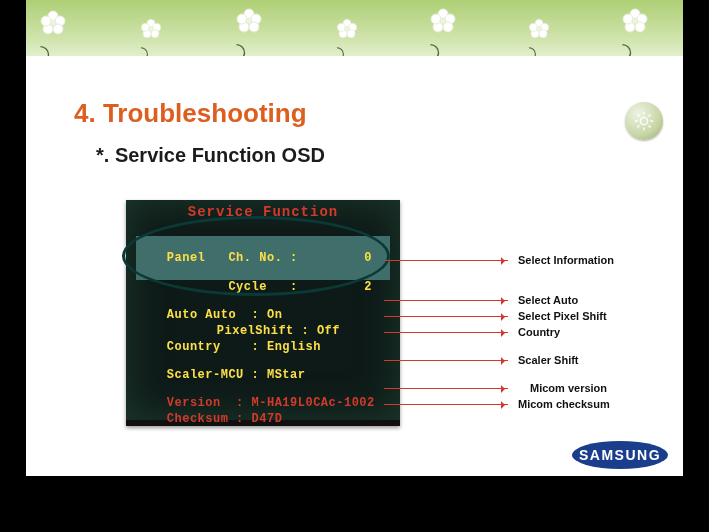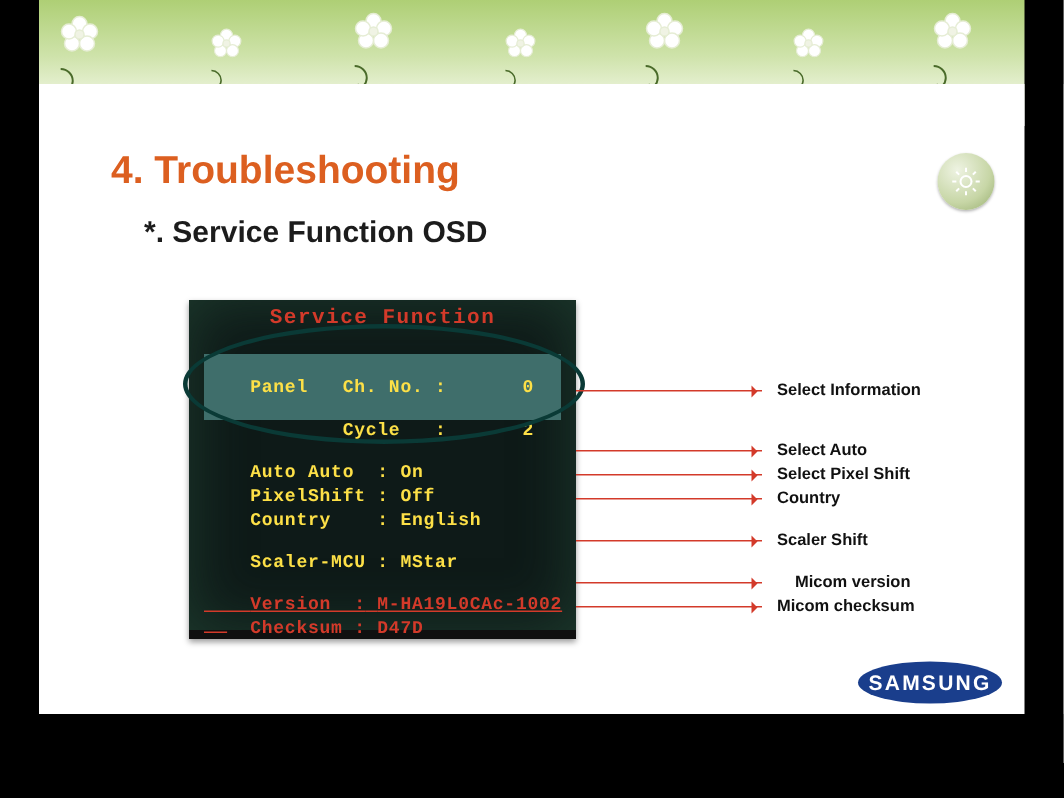--- a/index.html
+++ b/index.html
@@ -59,20 +59,21 @@
   
   .osd {
     position: absolute;
     left: 126px; top: 200px;
     width: 258px; height: 220px;
     background: #0e1a18;
     border-bottom: 6px solid #101010;
     box-shadow: inset 0 0 40px rgba(40,80,60,0.6), 0 2px 4px rgba(0,0,0,0.4);
     font-family: "Courier New", monospace;
     font-weight: bold;
+    padding-left: 16px;
   }
   .osd-title {
     position: absolute;
     top: 4px; left: 0; right: 0;
     text-align: center;
     color: #d33a2a;
     font-size: 14px;
     letter-spacing: 1px;
   }
   .osd-line { position: absolute; left: 10px; right: 10px; font-size: 12px; color: #fde047; letter-spacing: 0.5px; white-space: pre; }
@@ -247,32 +248,32 @@
   <div class="osd-line sel" style="top: 36px;">
     <span>Panel   Ch. No. :</span><span style="float:right; padding-right:18px;">0</span>
   </div>
   <div class="osd-line" style="top: 66px;">
     <span>        Cycle   :</span><span style="float:right; padding-right:18px;">2</span>
   </div>
 
   <div class="osd-line" style="top: 94px;">
     <span>Auto Auto  :</span> <span>On</span>
   </div>
-  <div class="osd-line" style="top: 110px;">
+  <div class="osd-line" style="top: 110px; text-align: center;">
     <span>PixelShift :</span> <span>Off</span>
   </div>
   <div class="osd-line" style="top: 126px;">
     <span>Country    :</span> <span>English</span>
   </div>
 
   <div class="osd-line" style="top: 154px;">
     <span>Scaler-MCU :</span> <span>MStar</span>
   </div>
 
-  <div class="osd-line redtxt" style="top: 182px; text-decoration: underline;">
+  <div class="osd-line redtxt" style="top: 182px;">
     <span>Version  :</span> <span>M-HA19L0CAc-1002</span>
   </div>
   <div class="osd-line redtxt" style="top: 198px;">
     <span>Checksum :</span> <span>D47D</span>
   </div>
 </div>
 
 <div class="ellipse"></div>
 
 <div class="arrow" style="left:384px; top:260px; width:124px;"></div>

